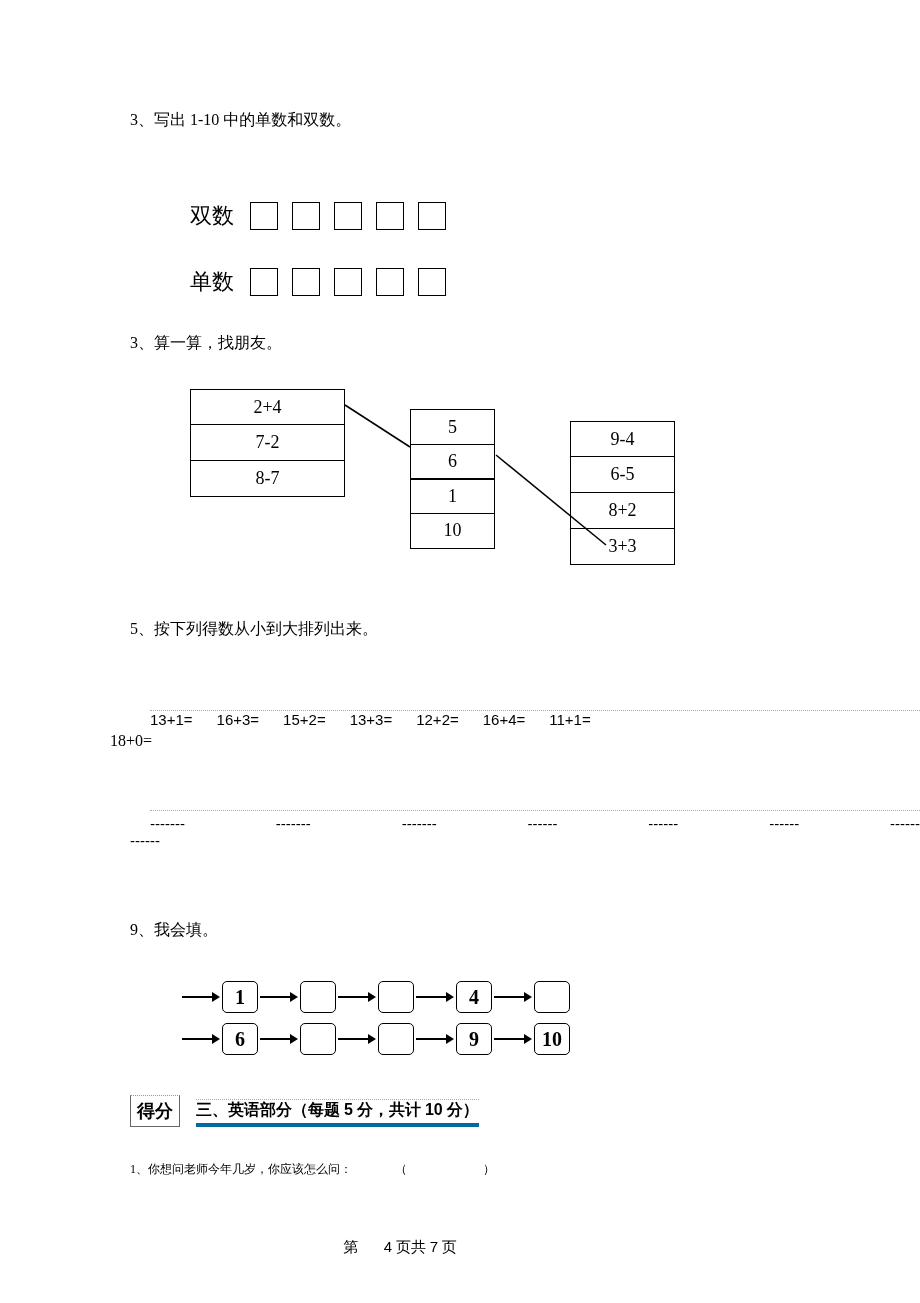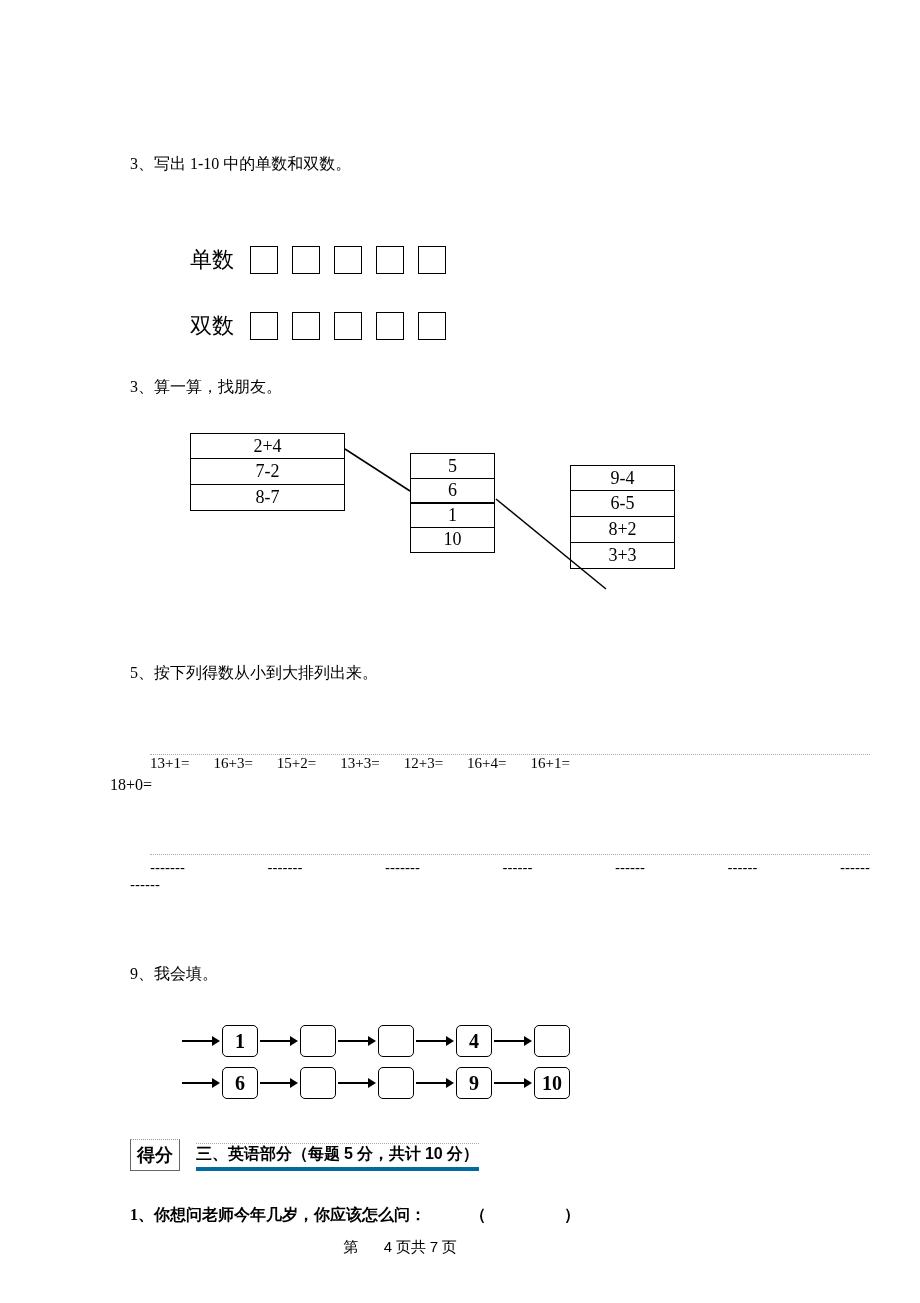--- a/index.html
+++ b/index.html
@@ -14,22 +14,20 @@
       min-height: 1303px;
       background: #fff;
       font-family: "SimSun", "Songti SC", serif;
       font-size: 16px;
       color: #000;
       position: relative;
     }
     .page-inner {
       padding-top: 110px;
       padding-left: 130px;
-      padding-right: 50px;
-      margin-top: 44px;
     }
     .question-line {
       font-size: 16px;
       margin-bottom: 10px;
       display: inline-block;
     }
 
     
     .q3-boxes {
       margin-top: 60px;
@@ -59,21 +57,21 @@
       height: 190px;
     }
     .q4-col {
       position: absolute;
     }
     .q4-col.left { left: 0; top: 0; width: 155px; }
     .q4-col.mid  { left: 220px; top: 20px; width: 85px; }
     .q4-col.right{ left: 380px; top: 32px; width: 105px; }
     .q4-cell {
       border: 1.5px solid #000;
-      height: 26px;
+      height: 36px;
       display: flex;
       align-items: center;
       justify-content: center;
       font-family: "Times New Roman", serif;
       font-size: 18px;
     }
     .q4-col.left .q4-cell,
     .q4-col.right .q4-cell {
       border-top: none;
     }
@@ -100,21 +98,20 @@
       font-family: Arial, sans-serif;
       font-size: 15px;
       border-top: 1px dotted #aaa;
     }
     .q5-row1 {
       display: flex;
       flex-wrap: wrap;
     }
     .q5-row1 span {
       margin-right: 24px;
-      font-family: Liberation Serif, serif;
     }
     .q5-row2 {
       margin-top: 4px;
       margin-left: -20px;
       display: inline-block;
       text-align: right;
     }
 
     .blanks-row {
       margin-top: 60px;
@@ -184,51 +181,50 @@
     .section-title {
       font-size: 16px;
       padding-bottom: 2px;
       border-bottom: 4px solid #0369a1;
       border-top: 1px dotted #aaa;
     }
     .arial { font-family: Arial, sans-serif; }
 
     .q-english {
       margin-top: 34px;
-      font-size: 16px;
-      font-weight: bold;
+      font-size: 12px;
     }
 
     .pager {
       position: absolute;
       bottom: 46px;
       left: 0;
       width: 800px;
       text-align: center;
       font-size: 15px;
     }
   </style>
 </head>
 <body>
 
 <div class="page-inner">
 
   <div>
     <span class="question-line">3、写出 1-10 中的单数和双数。</span>
     <div class="q3-boxes">
       <div class="q3-row">
+        <span class="q3-label">双数</span>
+        <span class="sq"></span>
+        <span class="sq"></span>
+        <span class="sq"></span>
+        <span class="sq"></span>
+        <span class="sq"></span>
+      </div>
+      <div class="q3-row">
         <span class="q3-label">单数</span>
-        <span class="sq"></span>
-        <span class="sq"></span>
-        <span class="sq"></span>
-        <span class="sq"></span>
-        <span class="sq"></span>
-      </div>
-      <div class="q3-row">
-        <span class="q3-label">双数</span>
         <span class="sq"></span>
         <span class="sq"></span>
         <span class="sq"></span>
         <span class="sq"></span>
         <span class="sq"></span>
       </div>
     </div>
   </div>
 
   <div style="margin-top: 8px;">
@@ -260,23 +256,23 @@
 
   <div style="margin-top: 40px;">
     <span class="question-line">5、按下列得数从小到大排列出来。</span>
 
     <div class="q5-eqrow">
       <div class="q5-row1">
         <span>13+1=</span>
         <span>16+3=</span>
         <span>15+2=</span>
         <span>13+3=</span>
-        <span>12+3=</span>
+        <span>12+2=</span>
         <span>16+4=</span>
-        <span>16+1=</span>
+        <span>11+1=</span>
       </div>
     </div>
     <div class="q5-row2">
       <span>18+0=</span>
     </div>
 
     <div class="blanks-row">
       <span>-------</span>
       <span>-------</span>
       <span>-------</span>

